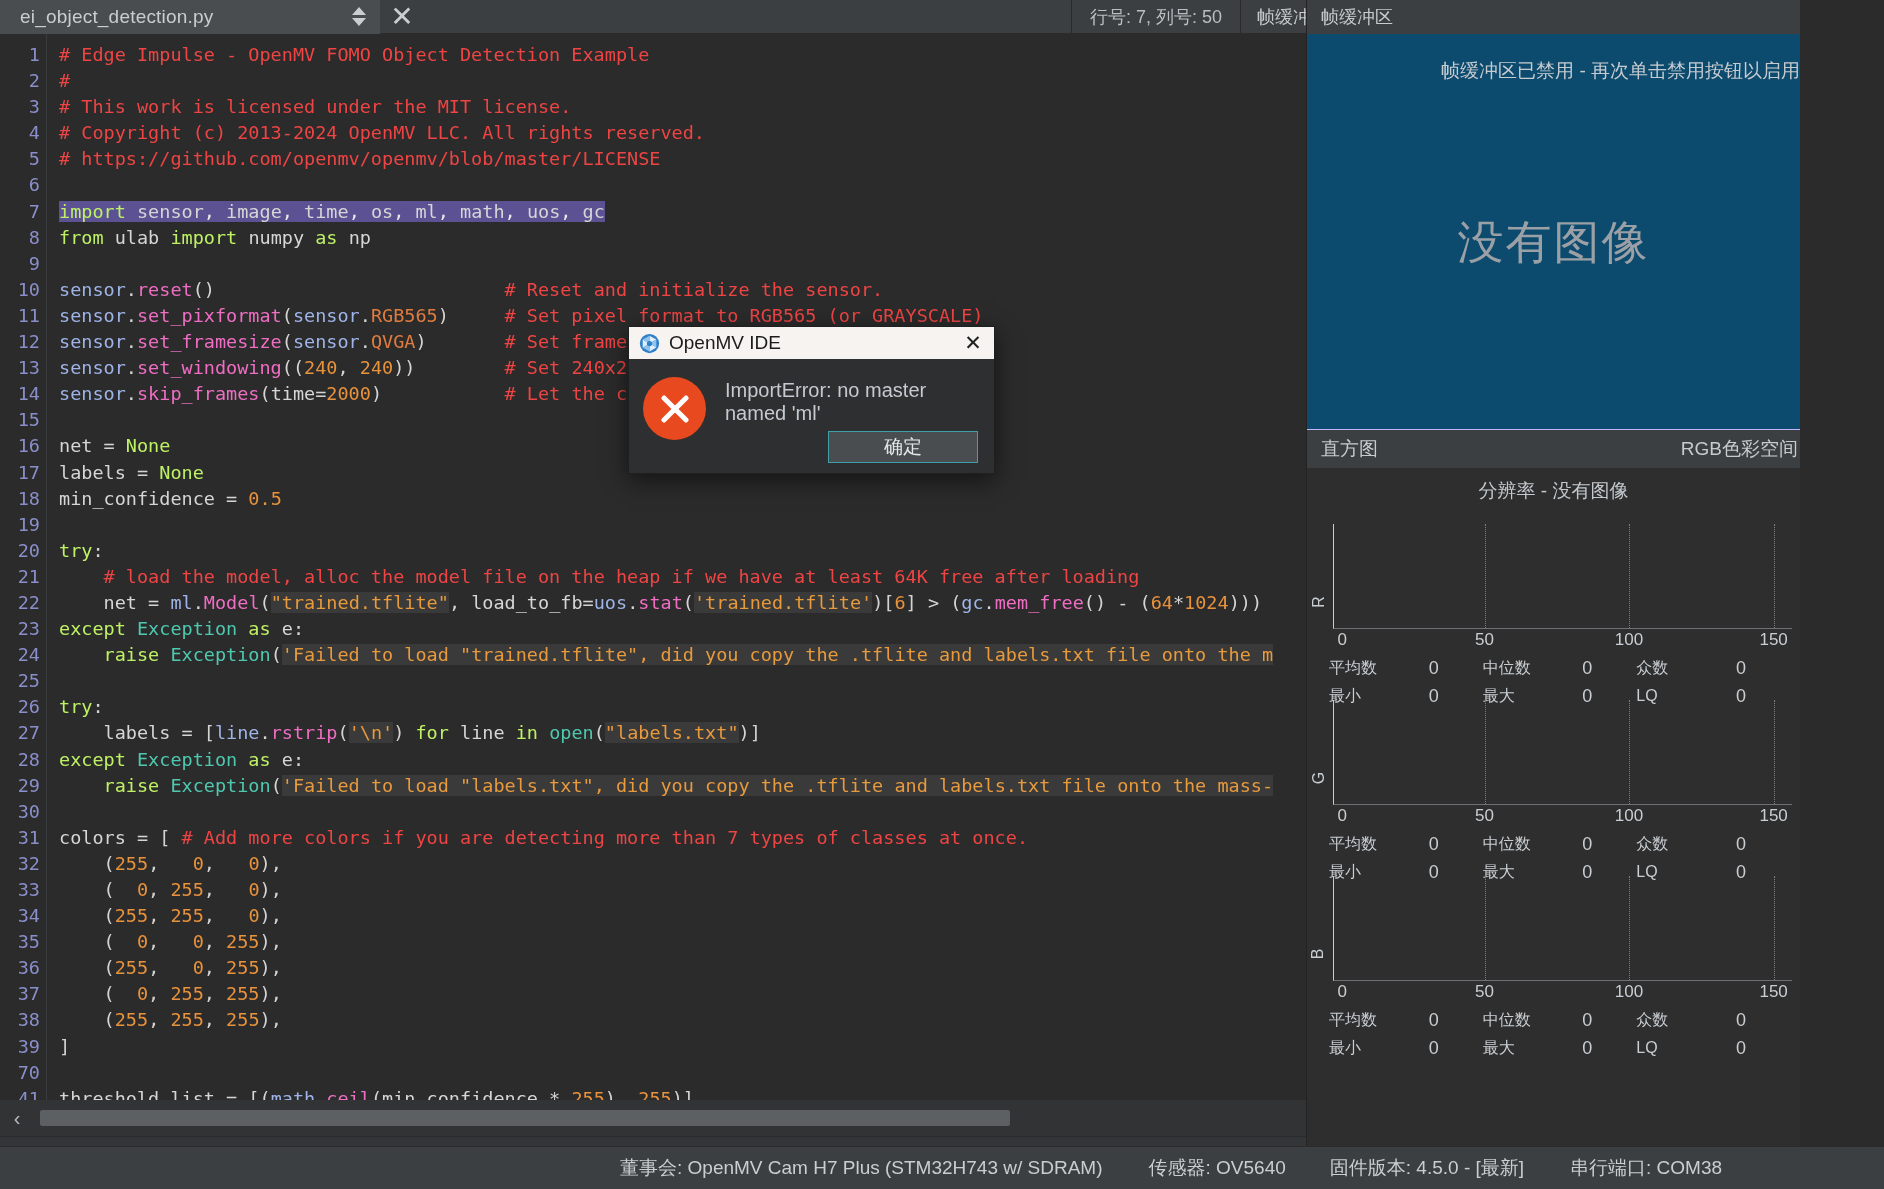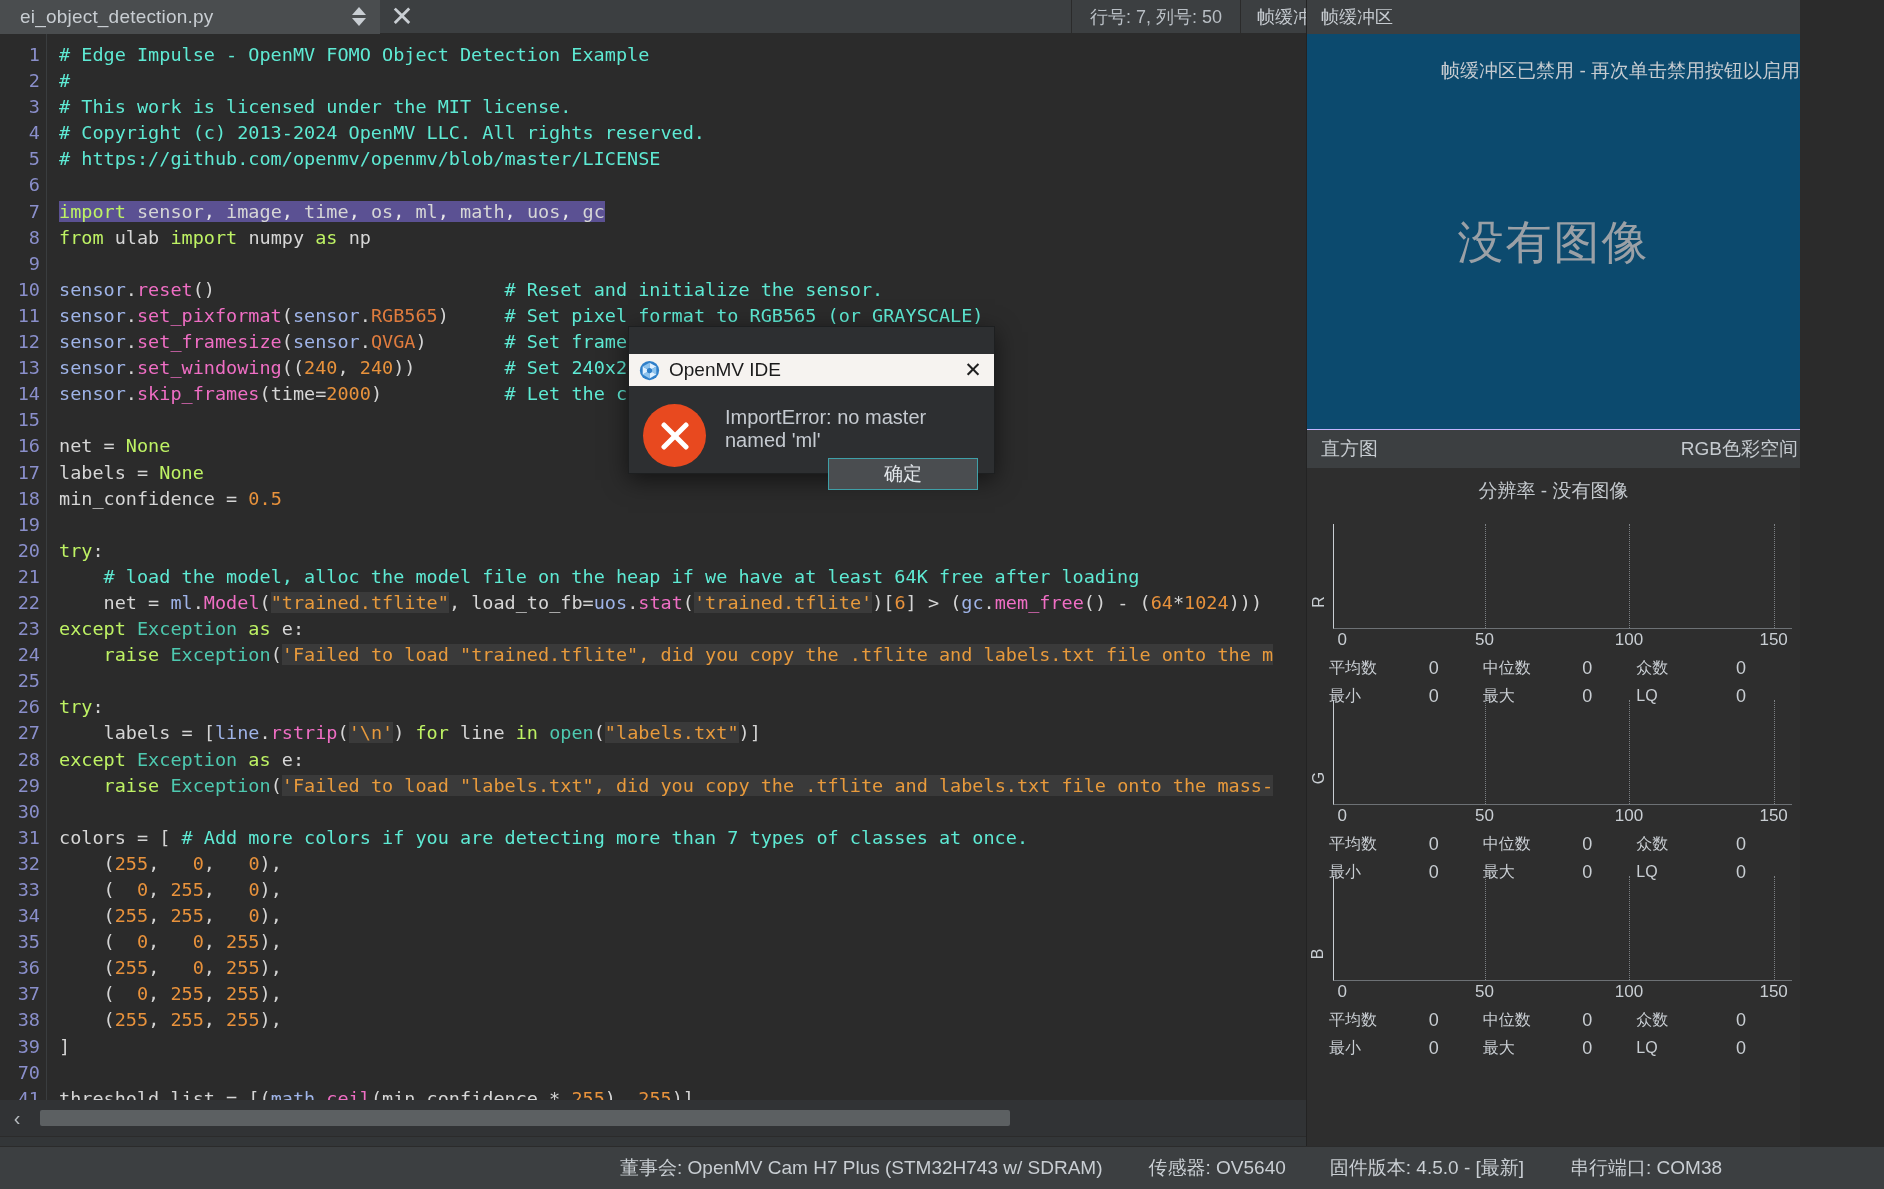--- a/index.html
+++ b/index.html
@@ -72,21 +72,21 @@
     line-height: 26.1px; padding-top: 8px; padding-left: 12px;
     white-space: pre; color: #d4d4d4;
   }
   .code .row { height: 26.1px; }
   .kw      { color: #bef264; }
   .builtin { color: #4ec9b0; }
   .fn      { color: #ef6ec4; }
   .mod     { color: #9fb4e8; }
   .num     { color: #e8923c; }
   .str     { color: #e89a3c; background: #3a3a3a; }
-  .cmt     { color: #5eead4; text-align: center; }
+  .cmt     { color: #ef4444; text-align: center; }
   .plain   { color: #d6d6d6; }
   .attr    { color: #e07c3e; }
   .sel     { background: #5b5193; color: #eaeaea; }
 
   .v-scroll {
     position: absolute; right: 0; top: 0; width: 22px; bottom: 32px;
     background: #313335;
   }
   .v-thumb { position: absolute; left: 4px; top: 42px; width: 14px; height: 430px; background: #5c6062; border-radius: 2px; }
   .v-arrow-up { position:absolute; left:0; top:0; width:22px; height:38px; display:flex; align-items:center; justify-content:center; color:#b6bbbf; font-size:16px;}
@@ -175,21 +175,20 @@
   .sb-fw { margin-left: 44px; }
   .sb-port { margin-left: 46px; }
   .modal {
     position: absolute; left: 628px; top: 326px; width: 367px; height: 148px;
     background: #2d2f31; border: 1px solid #1d1f20;
     box-shadow: 0 6px 22px rgba(0,0,0,.55);
   }
   .modal-title {
     height: 32px; background: #f6f3f0; display: flex; align-items: center;
     padding: 0 6px 0 10px;
-    margin-top: 27px;
   }
   .mt-icon { width: 21px; height: 21px; flex: none; margin-right: 9px; }
   .mt-text { color: #1b1b1b; font-size: 19px; flex: 1; }
   .mt-close {
     width: 30px; height: 28px; display: flex; align-items: center; justify-content: center;
     color: #202020; font-size: 21px; cursor: pointer;
   }
   .modal-body { position: relative; height: 116px; }
   .err-icon {
     position: absolute; left: 14px; top: 18px; width: 63px; height: 63px;

